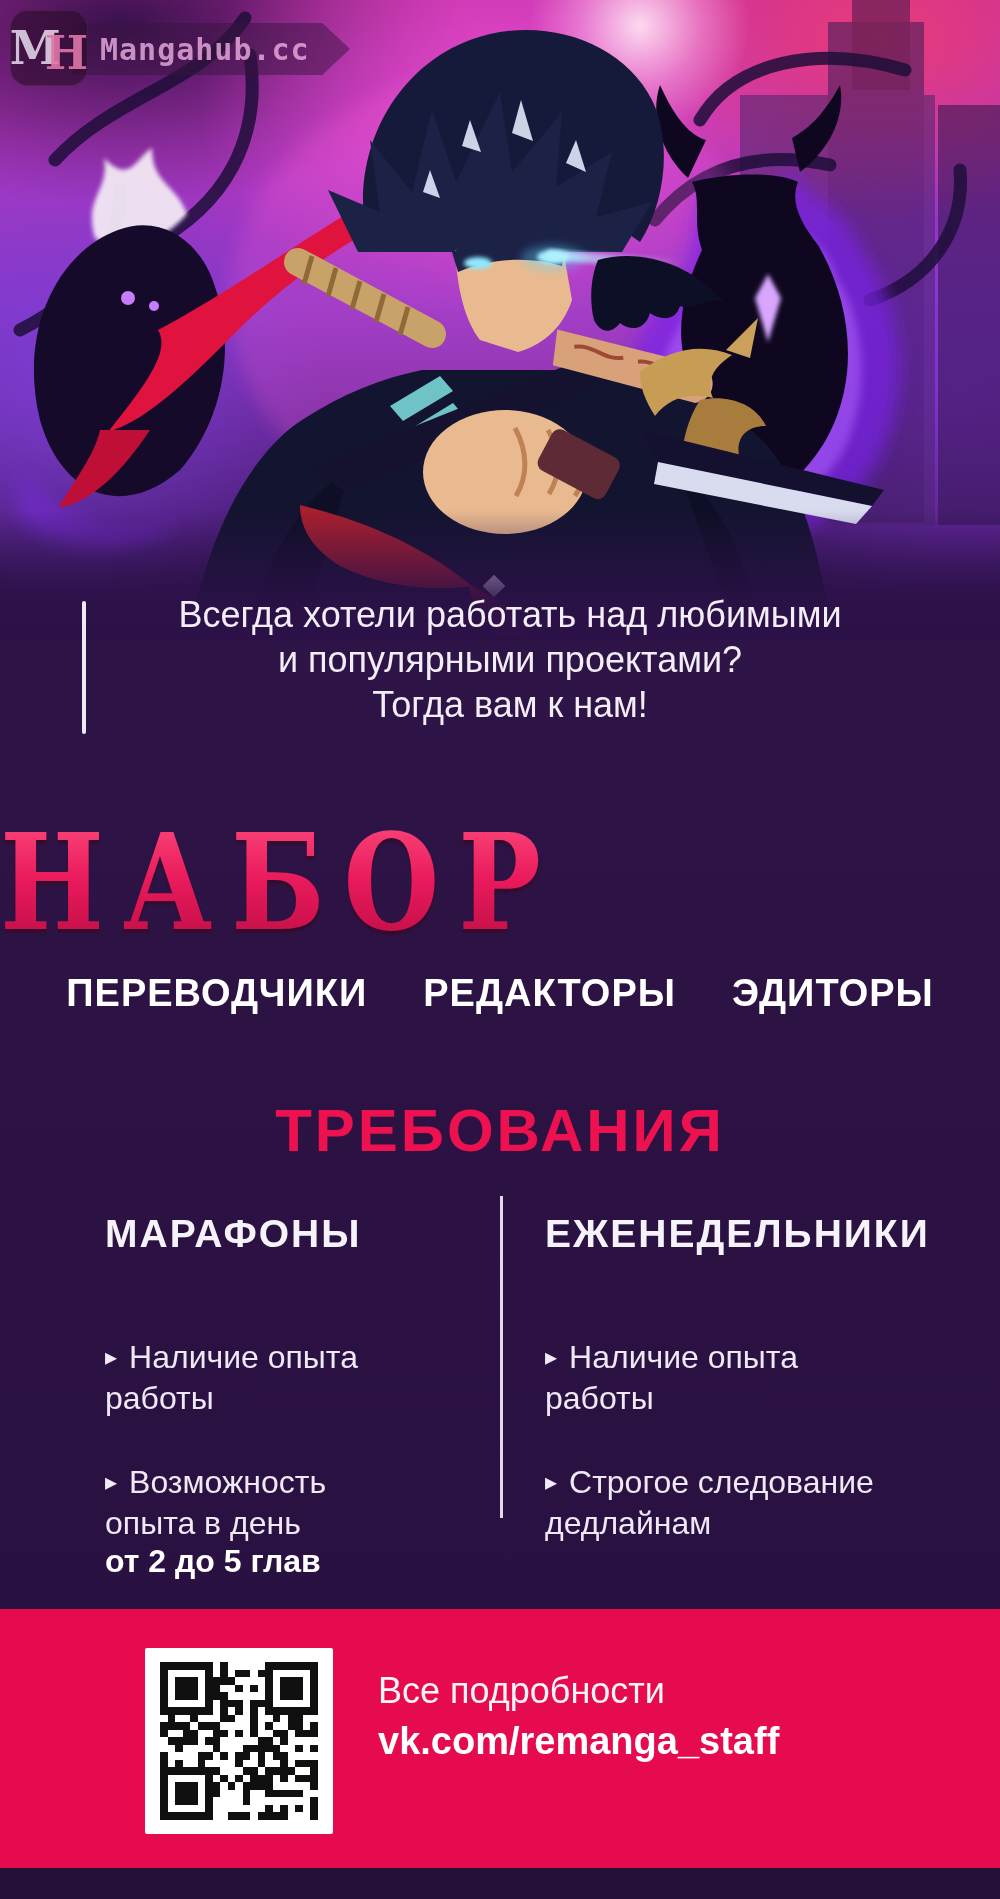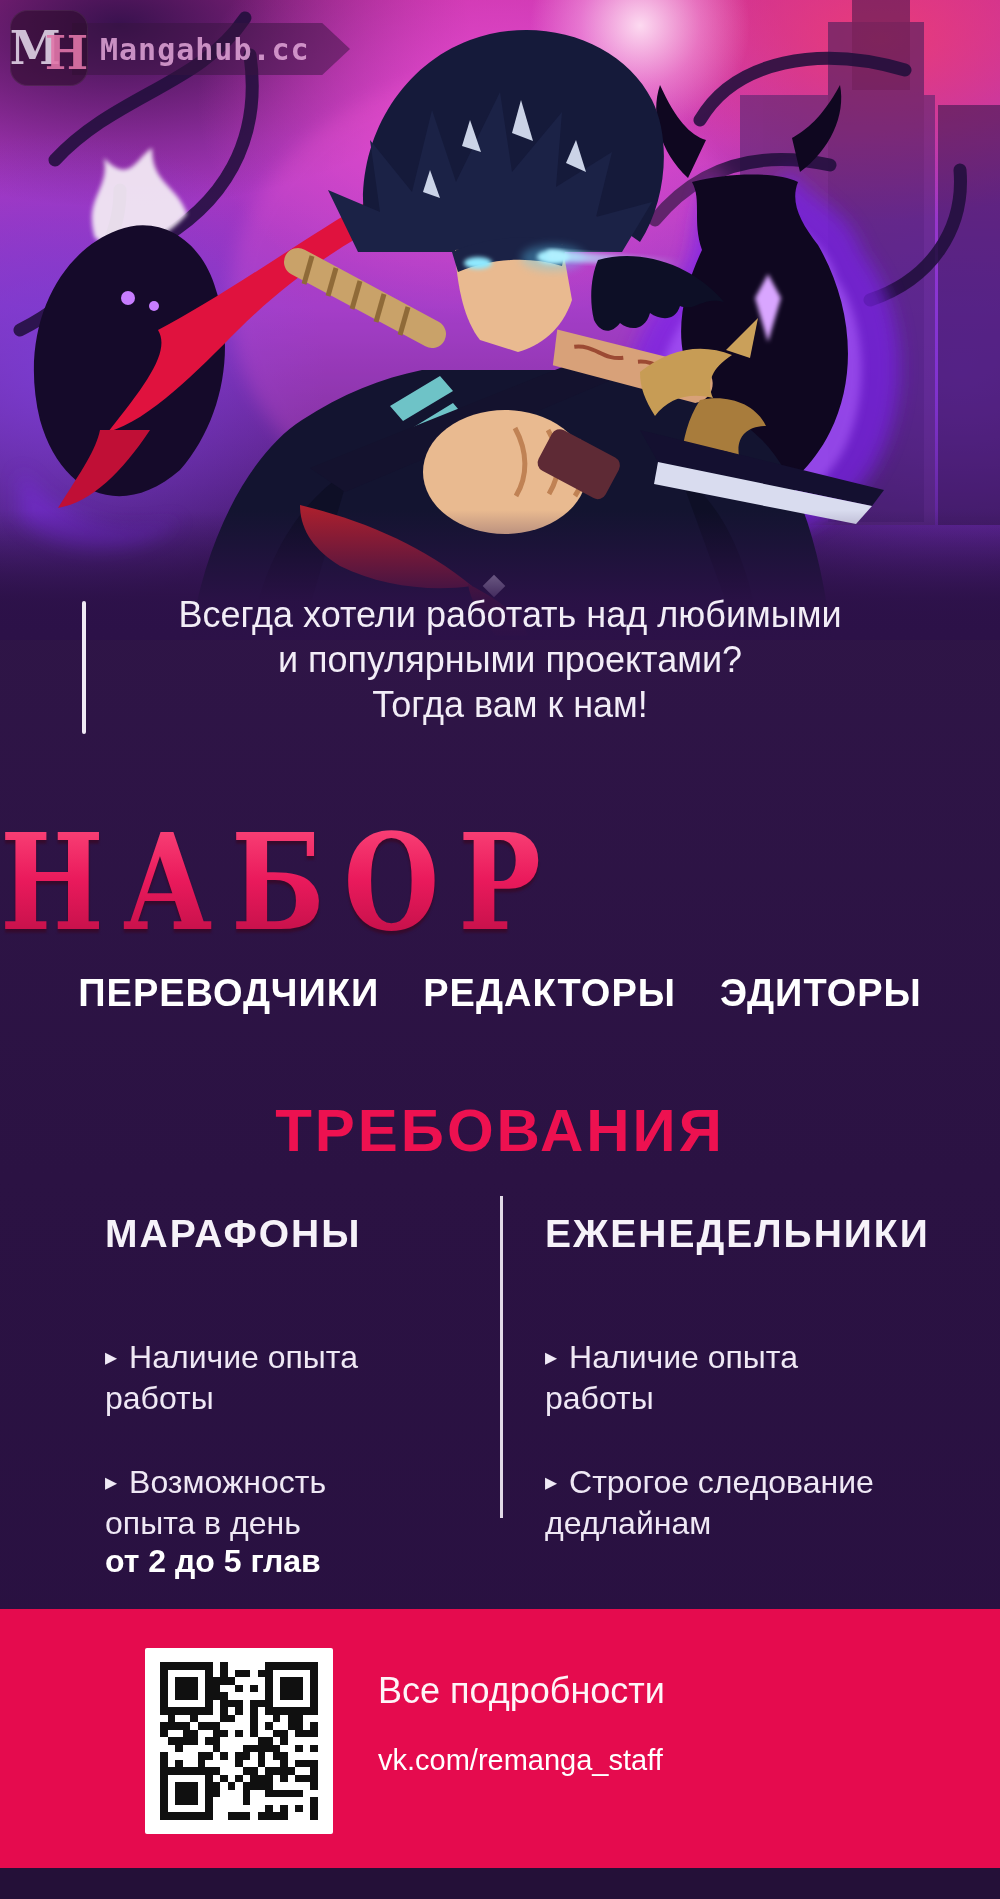--- a/index.html
+++ b/index.html
@@ -53,42 +53,42 @@
   .title-wrap{position:absolute;left:0;top:788px;width:100%;height:156px;display:flex;align-items:center;justify-content:flex-start;z-index:5;margin-top:16px;}
   .title{
     font-family:"DejaVu Serif",serif;font-weight:700;font-size:110px;
     letter-spacing:.17em;margin-right:-.17em;
     transform:scaleY(1.2);color:#e41355;
     background:linear-gradient(180deg,#ff5180 0%,#ea1a5c 48%,#b50c42 100%);
     -webkit-background-clip:text;background-clip:text;-webkit-text-fill-color:transparent;
     filter:drop-shadow(0 3px 1px rgba(60,2,24,.55));
   }
   
-  .roles{position:absolute;left:0;top:972px;width:100%;display:flex;justify-content:center;gap:44px;
+  .roles{position:absolute;left:0;top:972px;width:100%;display:flex;justify-content:center;gap:56px;
          font-size:38px;font-weight:700;color:#ffffff;letter-spacing:1px;z-index:5;}
   
   .req-title{position:absolute;left:0;top:1096px;width:100%;text-align:center;
              font-size:60px;font-weight:700;color:#ed1150;letter-spacing:3px;z-index:5;}
   .col{position:absolute;z-index:5;color:#efe8f5;}
   .col-left{left:105px;top:1212px;width:390px;}
   .col-right{left:545px;top:1212px;width:430px;}
   .col-heading{font-size:39px;font-weight:600;letter-spacing:2px;color:#f6f2f9;}
   .col-items{margin-top:82px;font-size:32px;line-height:38px;}
   .bullet-item{margin-bottom:46px;}
   .bullet{display:inline-block;font-size:24px;margin-right:12px;transform:translateY(-3px);color:#f0eaf6;}
   .bold-line{font-weight:700;color:#ffffff;}
   .divider{position:absolute;left:500px;top:1196px;width:3px;height:322px;background:rgba(246,241,250,.9);z-index:5;}
   
   .footer-band{position:absolute;left:0;top:1609px;width:100%;height:259px;background:#e50b4e;z-index:5;}
   .qr-box{position:absolute;left:145px;top:39px;width:188px;height:186px;background:#ffffff;border-radius:2px;
           box-sizing:border-box;padding:14px;}
   .qr-box svg{width:100%;height:100%;display:block;shape-rendering:crispEdges;}
   .footer-text{position:absolute;left:378px;top:58px;color:#ffffff;}
   .footer-line1{font-size:36px;line-height:48px;color:rgba(255,255,255,.96);}
-  .footer-line2{font-size:29px;line-height:52px;font-weight:400;margin-top:19px;}
+  .footer-line2{font-size:38px;line-height:52px;font-weight:700;}
   .bottom-strip{position:absolute;left:0;top:1868px;width:100%;height:31px;background:#241038;z-index:6;}
 </style>
 </head>
 <body>
 
 <div class="poster">
 
   <div class="artwork">
     <svg width="1000" height="640" viewBox="0 0 1000 640" preserveAspectRatio="none">
       <defs>

